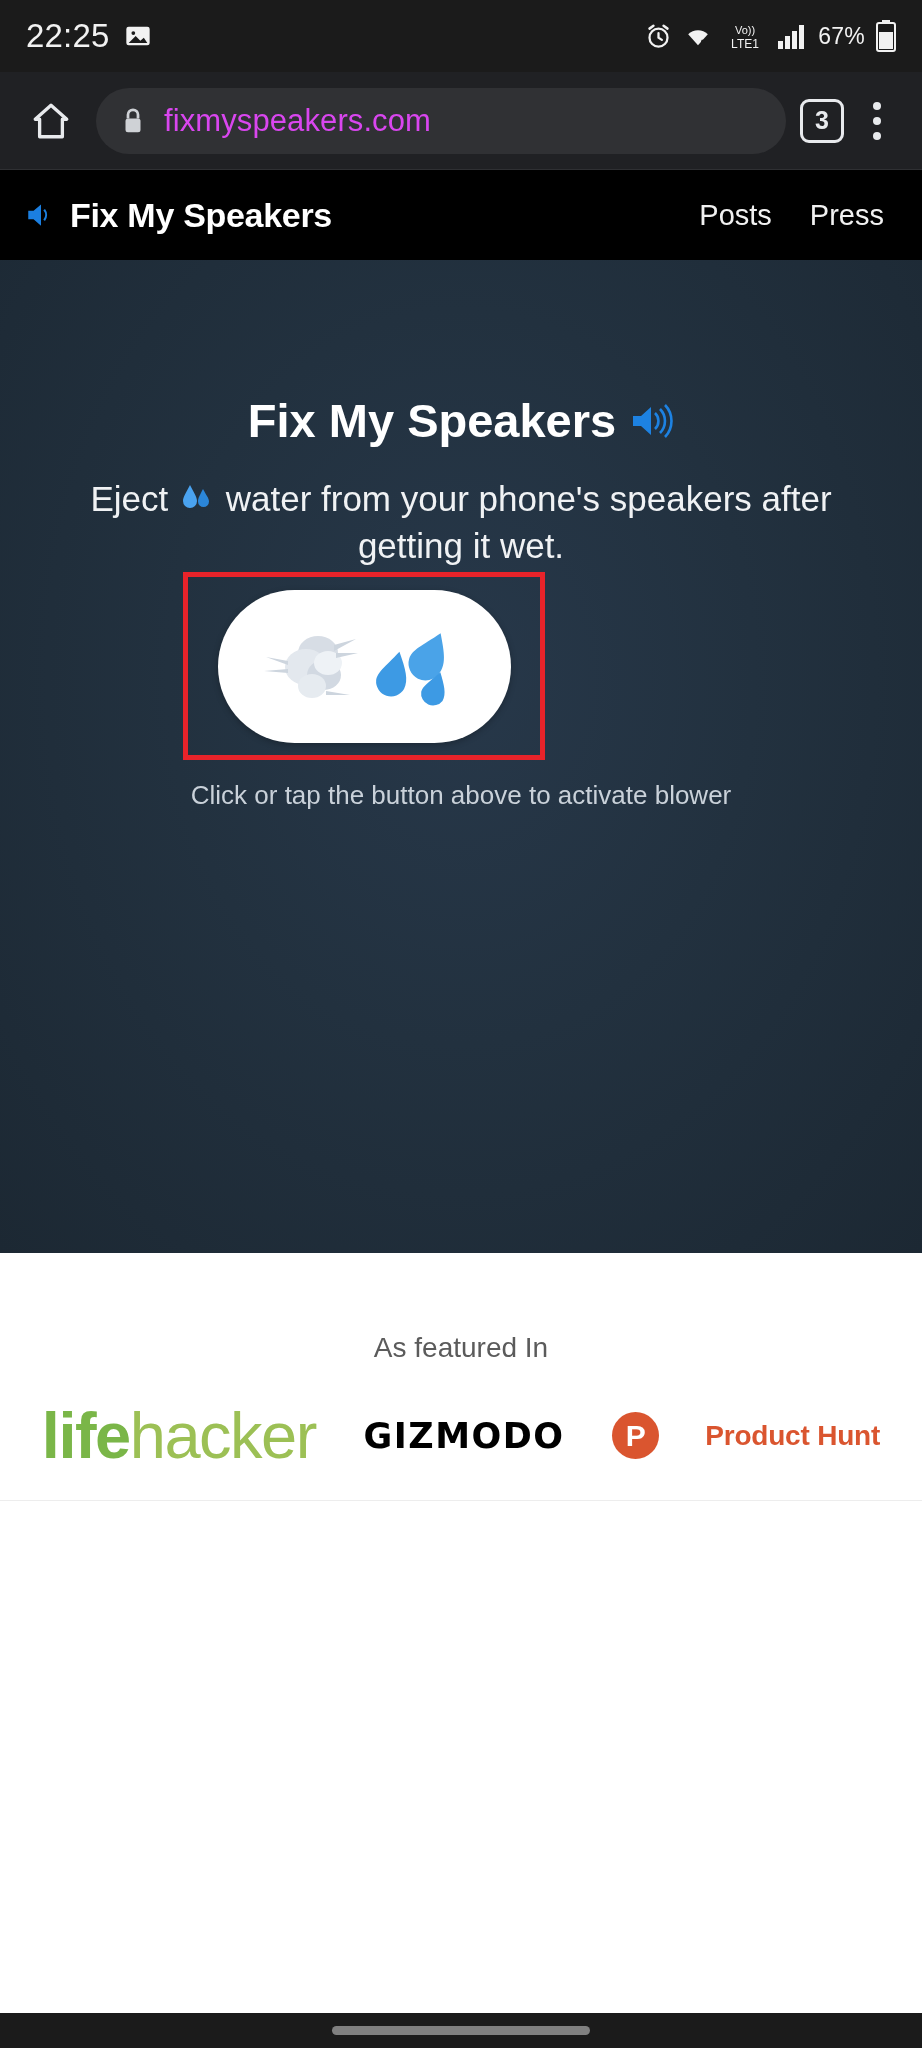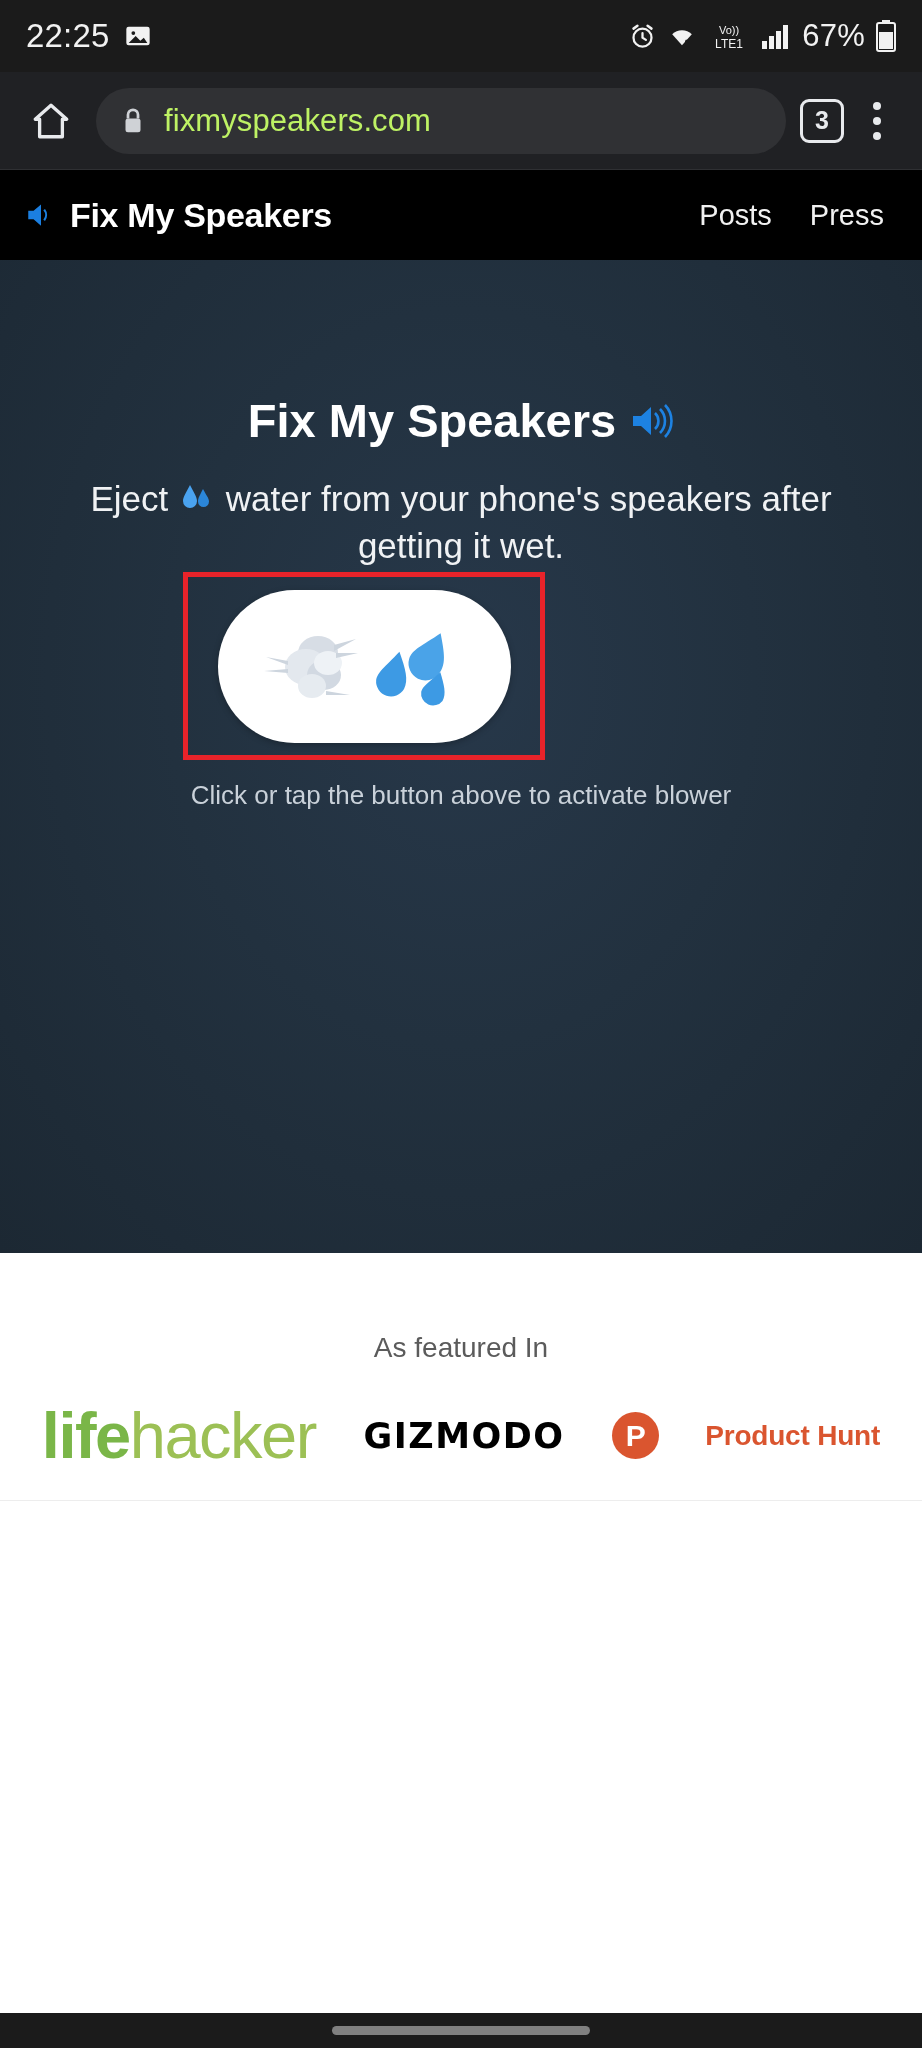--- a/index.html
+++ b/index.html
@@ -13,37 +13,37 @@
 
   
   .statusbar {
     position: absolute; top: 0; left: 0; width: 922px; height: 72px;
     background: #1b1b1b; display: flex; align-items: center;
     padding: 0 26px; color: #fff;
   }
   .sb-left { display: flex; align-items: center; gap: 14px; }
   .sb-time { font-size: 33px; letter-spacing: .2px; color: #f2f2f2; }
   .sb-right { margin-left: auto; display: flex; align-items: center; gap: 11px; }
-  .sb-batt-text { font-size: 31px; color: #f2f2f2; letter-spacing: .2px; }
+  .sb-batt-text { font-size: 23px; color: #f2f2f2; letter-spacing: .2px; }
   .ico { display: inline-block; line-height: 0; }
 
   
   .toolbar {
     position: absolute; top: 72px; left: 0; width: 922px; height: 98px;
     background: #202124; display: flex; align-items: center; padding: 0 22px;
     border-bottom: 1px solid #2f3033;
   }
   .home-btn { width: 58px; height: 58px; display: flex; align-items: center; justify-content: center; }
   .omnibox {
     flex: 1; height: 66px; margin: 0 14px 0 16px;
     background: #303134; border-radius: 34px;
     display: flex; align-items: center; padding: 0 24px; gap: 18px;
     overflow: hidden;
   }
-  .omnibox-url { color: #bef264; font-size: 31px; white-space: nowrap; letter-spacing: .1px; }
+  .omnibox-url { color: #d946ef; font-size: 31px; white-space: nowrap; letter-spacing: .1px; }
   .tabcount {
     width: 44px; height: 44px; border: 3px solid #e8eaed; border-radius: 9px;
     display: flex; align-items: center; justify-content: center;
     color: #e8eaed; font-size: 25px; font-weight: bold; margin-right: 10px;
   }
   .kebab { width: 46px; height: 52px; display: flex; flex-direction: column;
            align-items: center; justify-content: center; gap: 7px; }
   .kebab i { width: 8px; height: 8px; border-radius: 50%; background: #e8eaed; display: block; }
 
   

